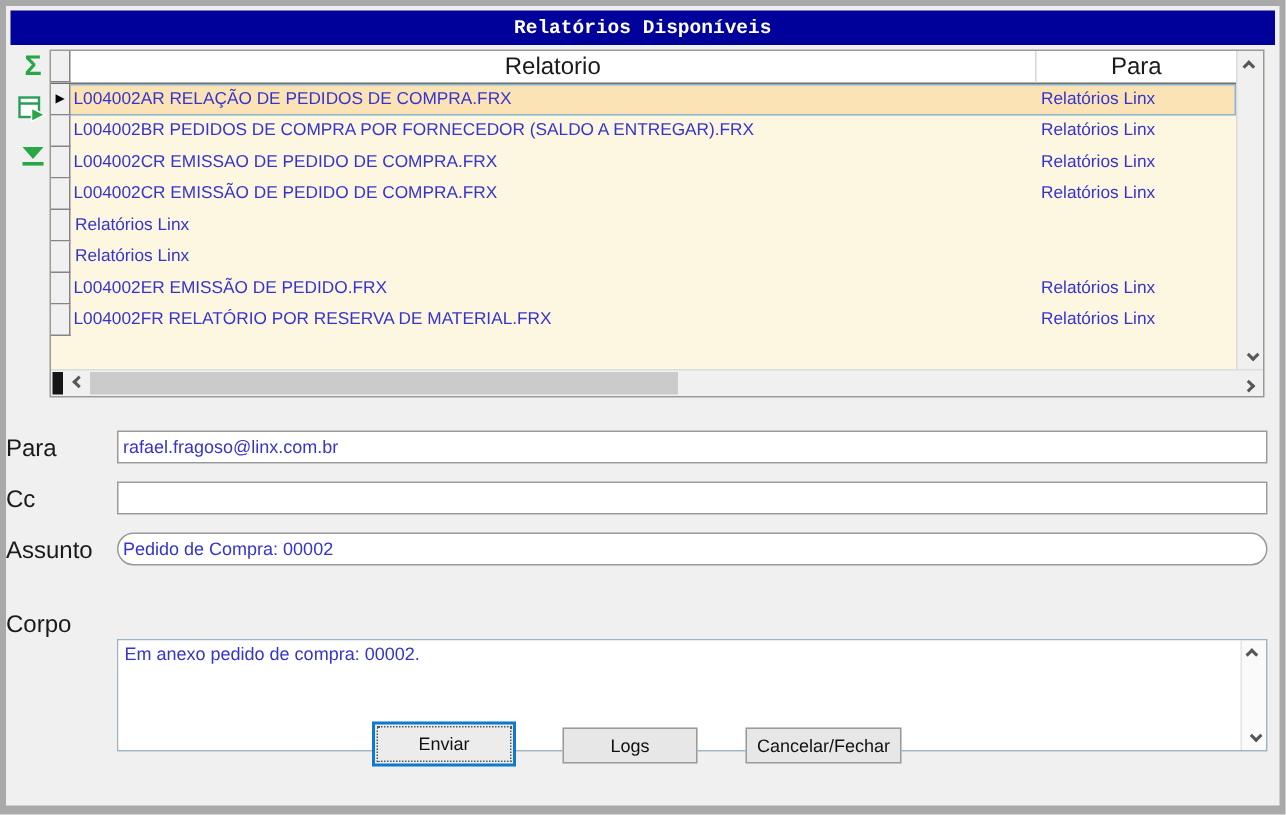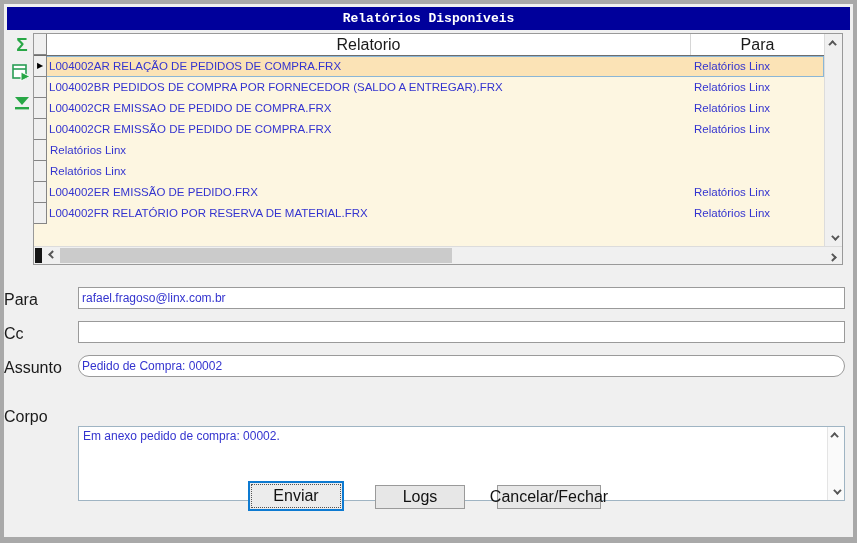--- a/index.html
+++ b/index.html
@@ -66,21 +66,21 @@
   #corpo-text{ position:absolute; left:0; top:0; right:17px; bottom:0;
     border:none; resize:none; outline:none; color:#3434cf;
     font-family:"Liberation Sans", sans-serif; font-size:12px; padding:2px 4px;
     background:#fff; overflow:hidden; }
   #corpo-vscroll{ position:absolute; top:0; right:0; bottom:0; width:17px;
     background:#fafafa; border-left:1px solid #e4e4e4; }
   #corpo-vscroll .sb-btn{ position:absolute; left:0; width:100%; height:16px; }
   #corpo-vscroll .sb-up{ top:0; } #corpo-vscroll .sb-down{ bottom:0; }
   
   .btn{ position:absolute; background:#e7e7e7; border:1px solid #9a9a9a;
-    font-family:"Liberation Sans", sans-serif; font-size:16px; color:#111;
+    font-family:"Liberation Sans", sans-serif; font-size:12px; color:#111;
     display:flex; align-items:center; justify-content:center; cursor:default; }
   #btn-enviar{ left:244px; top:477px; width:96px; height:30px;
     border:2px solid #0d7ad1; background:#ececec; }
   #btn-enviar .inner{ position:absolute; left:1px; top:1px; right:1px; bottom:1px;
     border:1px dotted #555; display:flex; align-items:center; justify-content:center; }
   #btn-logs{ left:371px; top:481px; width:90px; height:24px; }
   #btn-cancel{ left:493px; top:481px; width:104px; height:24px; }
 </style>
 </head>
 <body>

